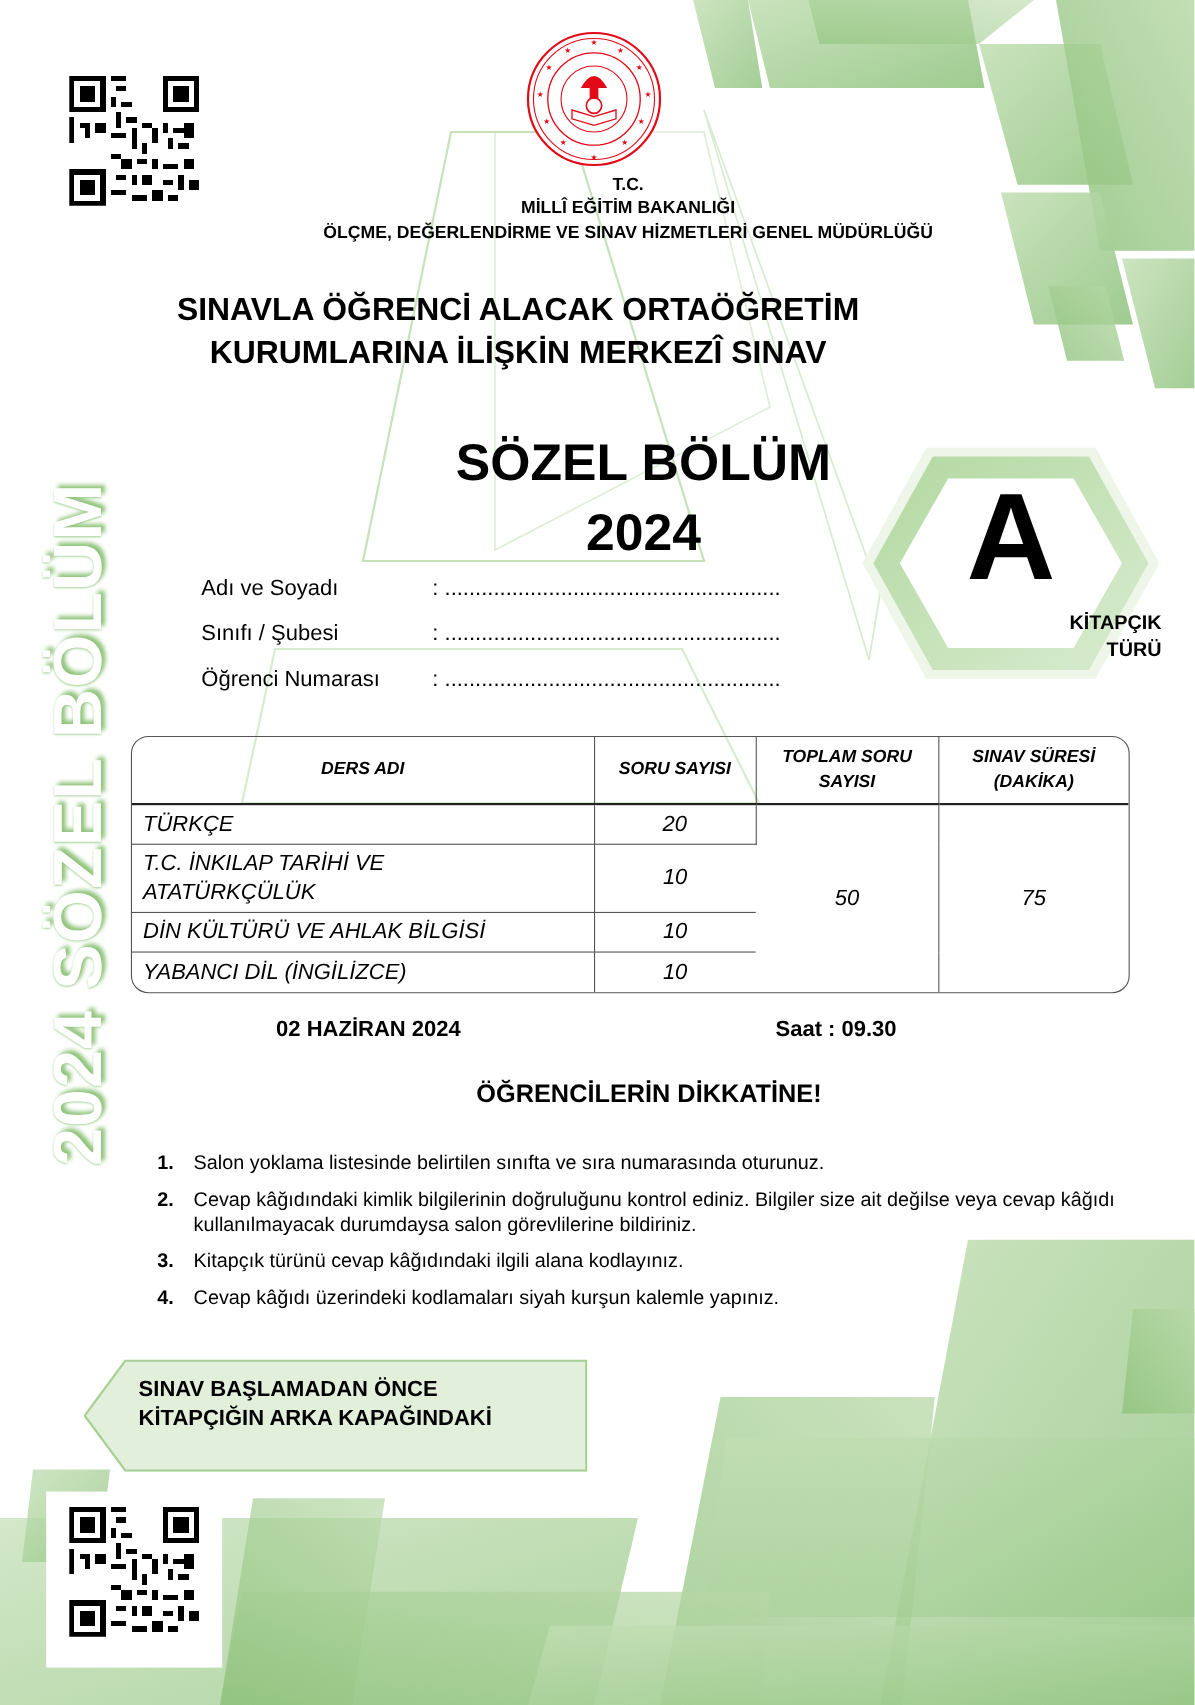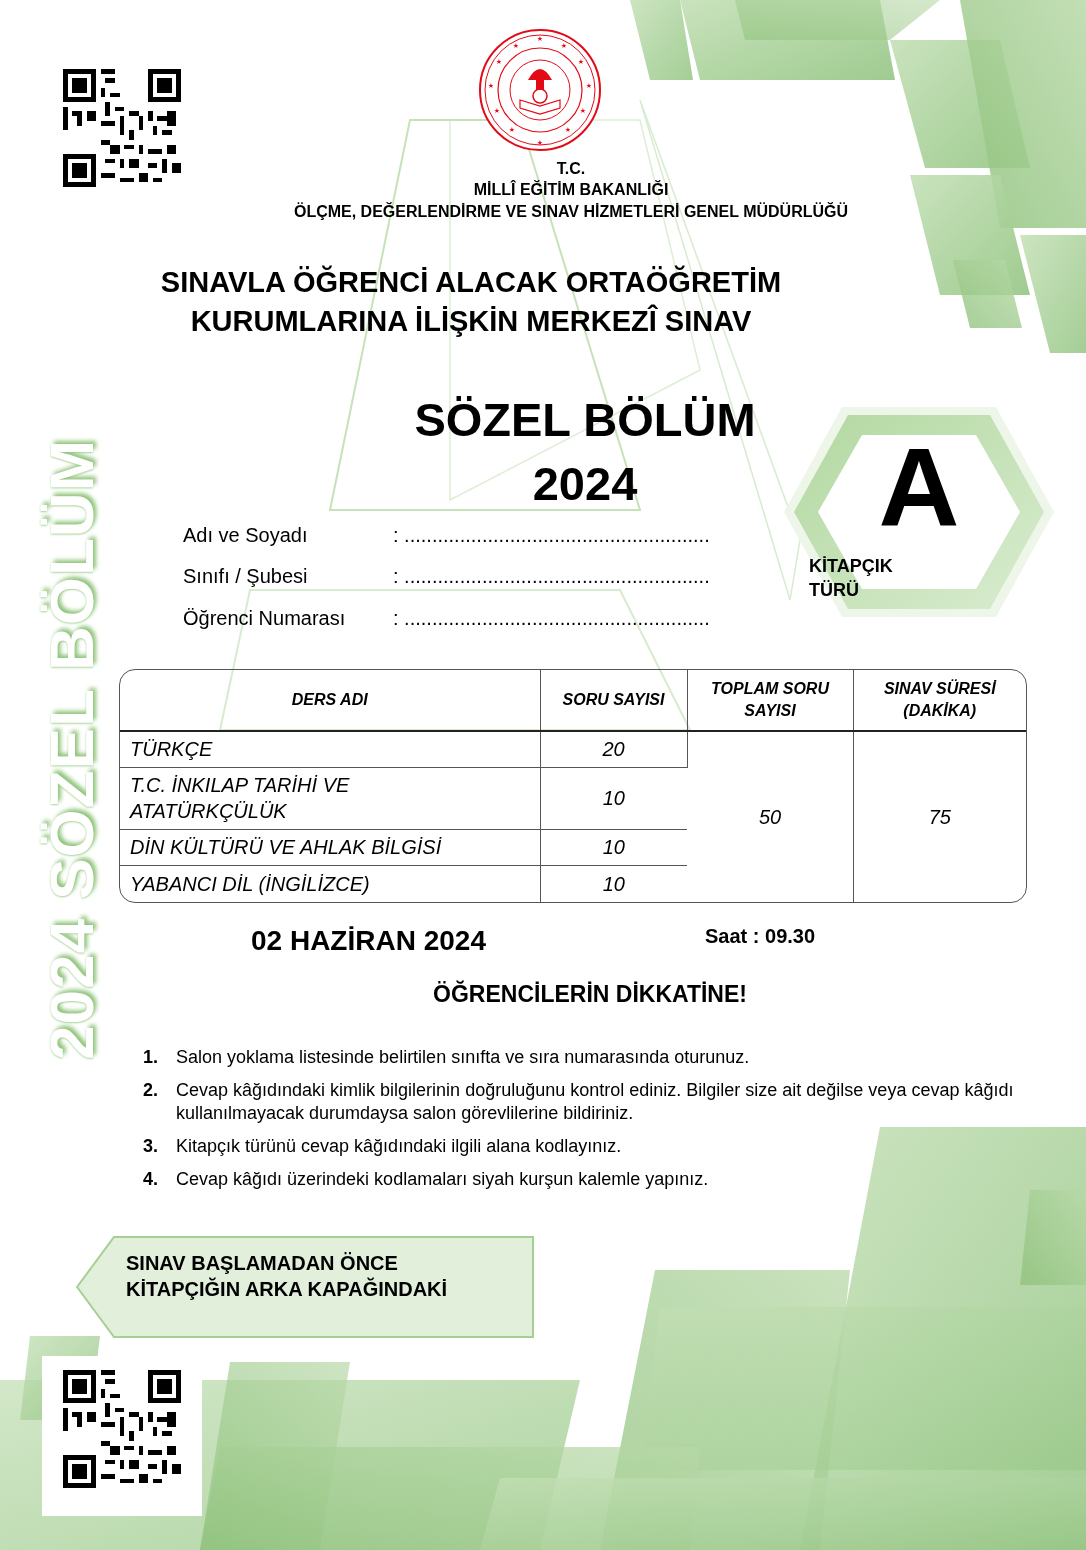--- a/index.html
+++ b/index.html
@@ -29,34 +29,34 @@
 
   
   .field { position:absolute; left:183px; font-size:20px; z-index:3; display:flex; }
   .field .lbl { width:210px; }
   .field .dots { letter-spacing:0px; }
   .f1 { top:524px; } .f2 { top:565px; } .f3 { top:607px; }
 
   
   .hex { position:absolute; left:782px; top:405px; width:274px; height:214px; z-index:3; }
   .hex-letter { position:absolute; left:782px; top:428px; width:274px; text-align:center; font-weight:bold; font-size:112px; line-height:120px; z-index:4; }
-  .hex-lbl { position:absolute; left:809px; width:274px; text-align:left; font-weight:bold; font-size:18px; z-index:4; }
+  .hex-lbl { position:absolute; left:782px; width:274px; text-align:right; font-weight:bold; font-size:18px; z-index:4; }
   .hex-lbl1 { top:556px; } .hex-lbl2 { top:580px; }
 
   
   .tbl-wrap { position:absolute; left:119px; top:669px; width:906px; height:232px; border:1.5px solid #555; border-radius:16px; overflow:hidden; z-index:3; background:rgba(255,255,255,0.0); }
   table { border-collapse:collapse; width:100%; height:100%; font-size:20px;font-style:italic; }
   th { font-weight:bold; font-size:16px; height:60px; border-bottom:2px solid #222; border-right:1px solid #555; text-align:center; line-height:22px; padding:0; }
   td { border-right:1px solid #555; border-bottom:1px solid #555; padding:0 10px; }
   th:last-child, td:last-child { border-right:none; }
   tr:last-child td { border-bottom:none; }
   .c-num { text-align:center; }
   td.merged { border-bottom:none; text-align:center;margin-top:44px; }
 
-  .date { position:absolute; left:251px; top:925px; font-weight:bold; font-size:28px; z-index:3; }
+  .date { position:absolute; left:251px; top:925px; font-weight:bold; font-size:20px; z-index:3; }
   .time { position:absolute; left:705px; top:925px; font-weight:bold; font-size:20px; z-index:3; }
   .attn { position:absolute; left:0; width:1180px; text-align:center; top:981px; font-weight:bold; font-size:23px; z-index:3; }
 
   .rules { position:absolute; left:143px; top:1046px; width:900px; z-index:3; font-size:18px; line-height:23px; }
   .rule { display:flex; margin-bottom:10px; }
   .rule .n { width:33px; font-weight:bold; flex:none; }
   .rule .t { flex:1; }
 
   .warn { position:absolute; left:76px; top:1236px; width:458px; height:102px; z-index:3; }
   .warn svg { position:absolute; left:0; top:0; }

